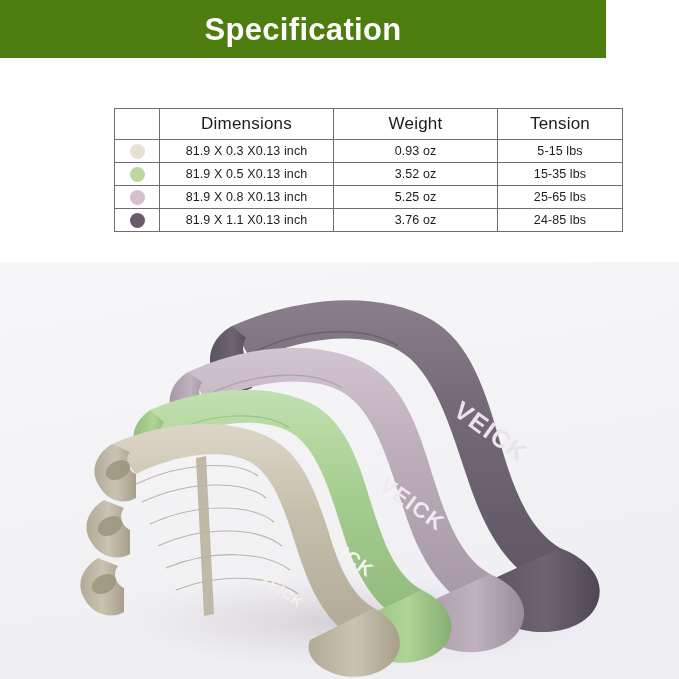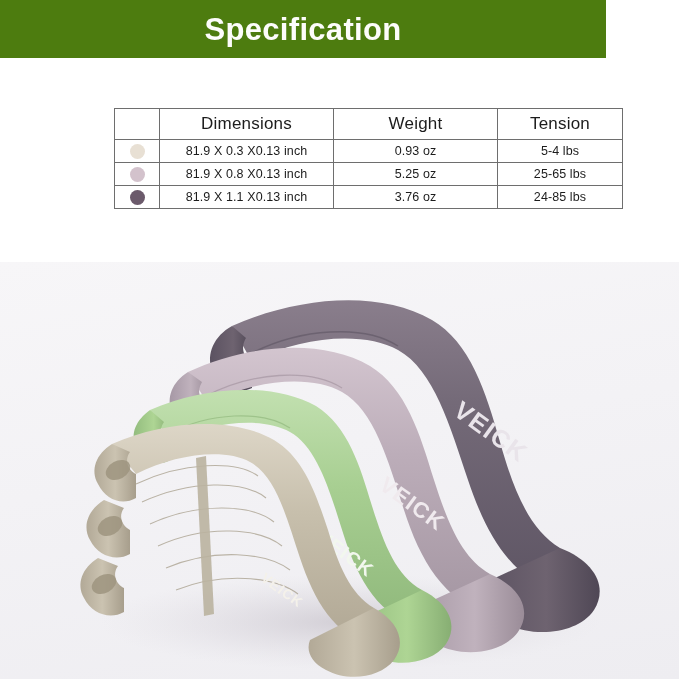--- a/index.html
+++ b/index.html
@@ -124,21 +124,29 @@
         <th>Tension</th>
       </tr>
     </thead>
     <tbody>
       <tr>
         <td class="swatch-cell">
           <span class="swatch-dot" style="background:#e8e0d4;"></span>
         </td>
         <td>81.9 X 0.3 X0.13 inch</td>
         <td>0.93 oz</td>
-        <td>5-4 lbs</td>
+        <td>5-15 lbs</td>
+      </tr>
+      <tr>
+        <td class="swatch-cell">
+          <span class="swatch-dot" style="background:#bcd8a0;"></span>
+        </td>
+        <td>81.9 X 0.5 X0.13 inch</td>
+        <td>3.52 oz</td>
+        <td>15-35 lbs</td>
       </tr>
       <tr>
         <td class="swatch-cell">
           <span class="swatch-dot" style="background:#d3c2cc;"></span>
         </td>
         <td>81.9 X 0.8 X0.13 inch</td>
         <td>5.25 oz</td>
         <td>25-65 lbs</td>
       </tr>
       <tr>

